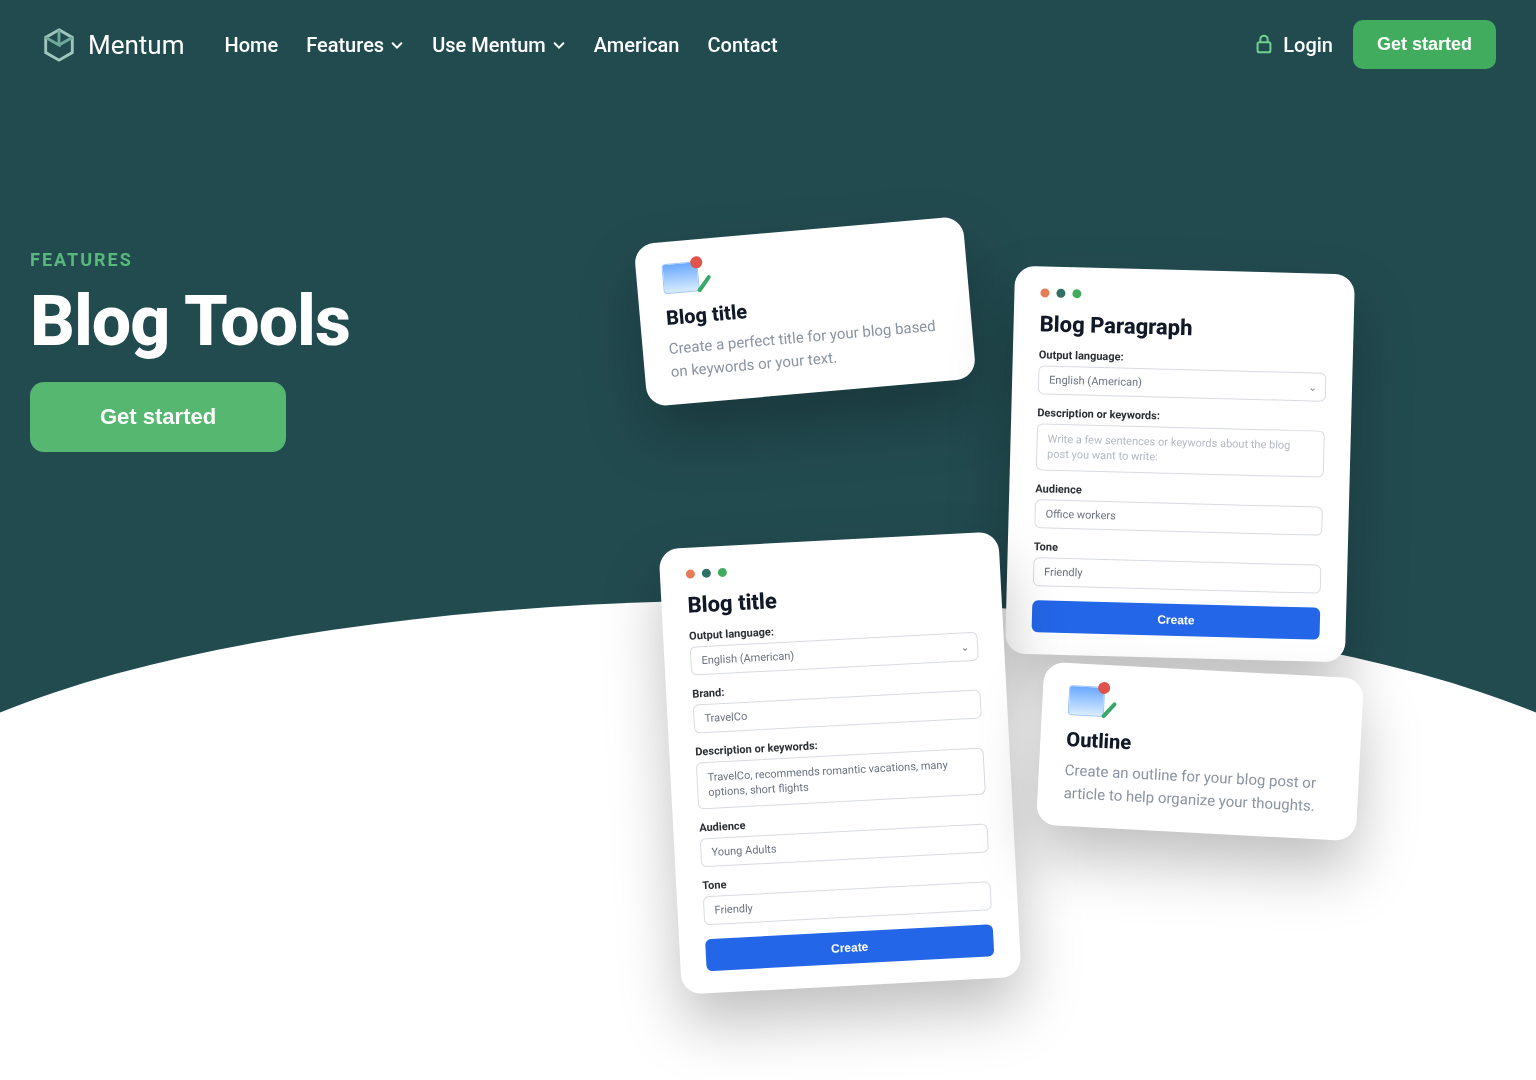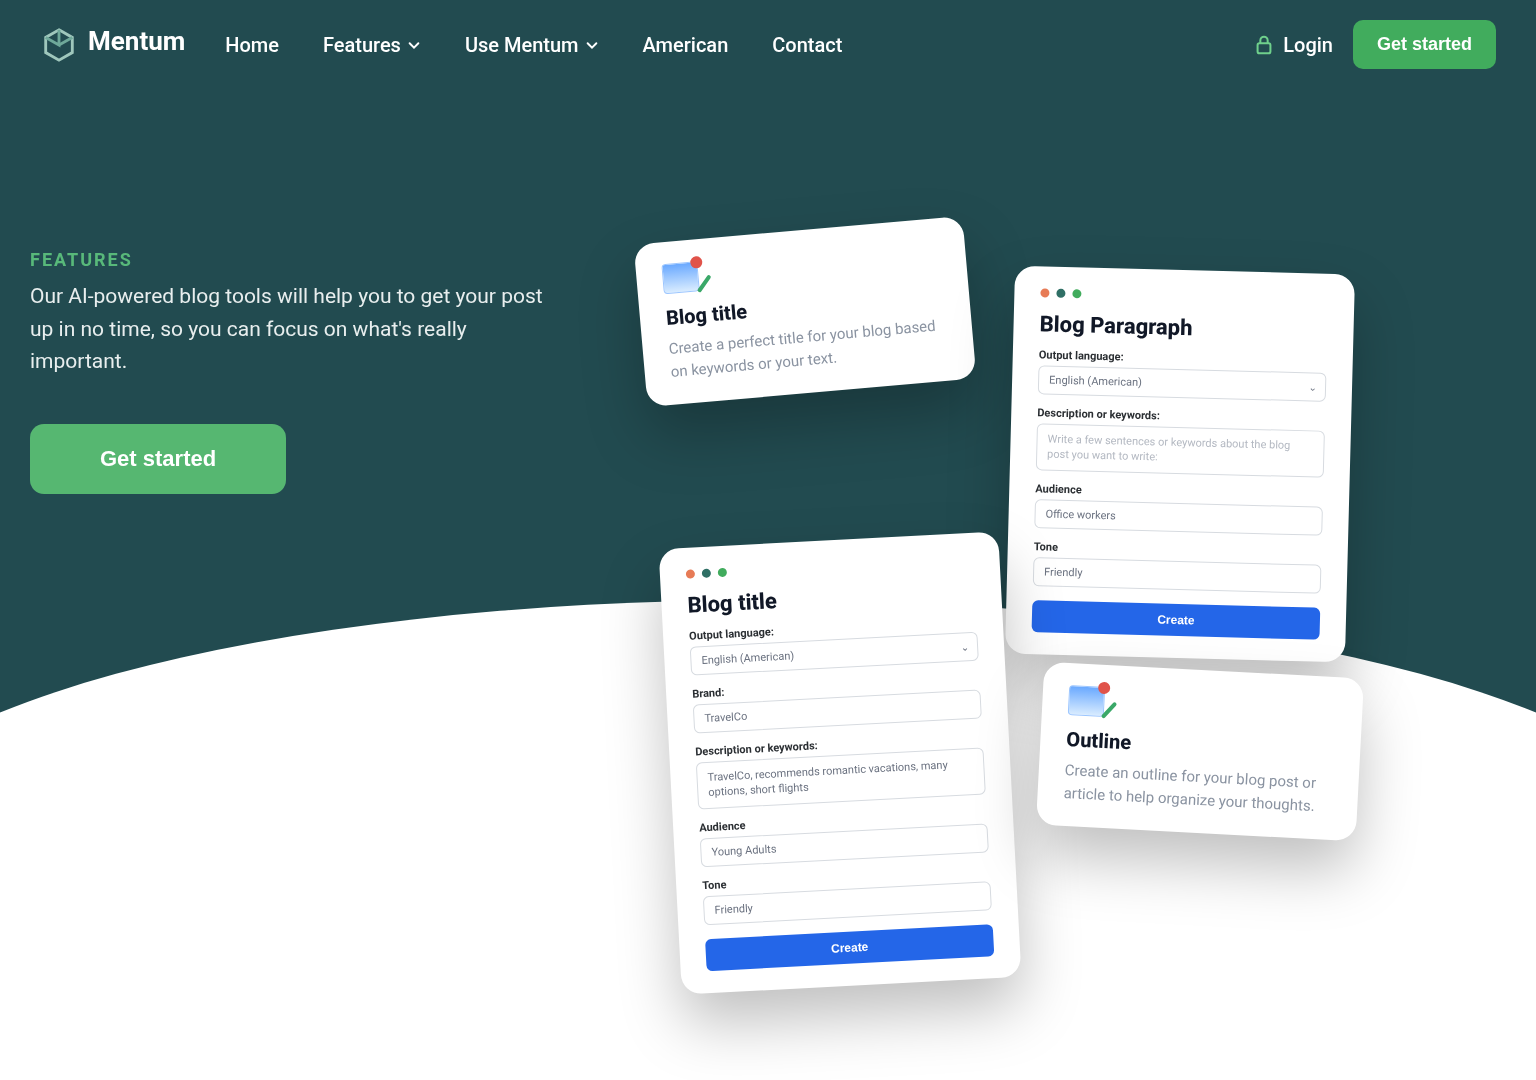--- a/index.html
+++ b/index.html
@@ -31,30 +31,31 @@
   
   .nav {
     position: relative;
     z-index: 10;
     display: flex;
     align-items: center;
     padding: 20px 40px;
   }
   .brand {
     display: flex;
+    align-items: center;
     gap: 10px;
     color: #fff;
     font-size: 26px;
-    font-weight: 700;
+    font-weight: 400;
     margin-right: 40px;
   }
   .brand-icon svg { display:block; }
   .nav-links {
     display: flex;
-    gap: 44px;
+    gap: 28px;
     align-items: center;
   }
   .nav-link {
     color: #fff;
     font-size: 20px;
     font-weight: 500;
     display: flex;
     align-items: center;
     gap: 6px;
     cursor: pointer;
@@ -64,21 +65,21 @@
     display: inline-flex;
   }
   .nav-right {
     margin-left: auto;
     display: flex;
     align-items: center;
     gap: 20px;
   }
   .login {
     display: flex;
-    align-items: center;
+    align-items: flex-start;
     gap: 8px;
     color: #fff;
     font-size: 20px;
     font-weight: 500;
     cursor: pointer;
   }
   .lock-icon svg { display:block; }
   .btn-primary {
     background: #41ac5d;
     color: #fff;
@@ -301,21 +302,21 @@
         </svg>
       </span>
       <span>Login</span>
     </div>
     <button class="btn-primary">Get started</button>
   </div>
 </div>
 
 <div class="hero">
   <div class="eyebrow">FEATURES</div>
-  <p>Our AI-powered blog tools will help you to get your post up in no time, so you can focus on what's really important.</p>
+  <h1>Blog Tools</h1>
   <button class="cta">Get started</button>
 </div>
 
 <div class="cluster">
 
   <div class="card card-a">
     <div class="mini-icon"></div>
     <h3>Blog title</h3>
     <div class="desc">Create a perfect title for your blog based on keywords or your text.</div>
   </div>

